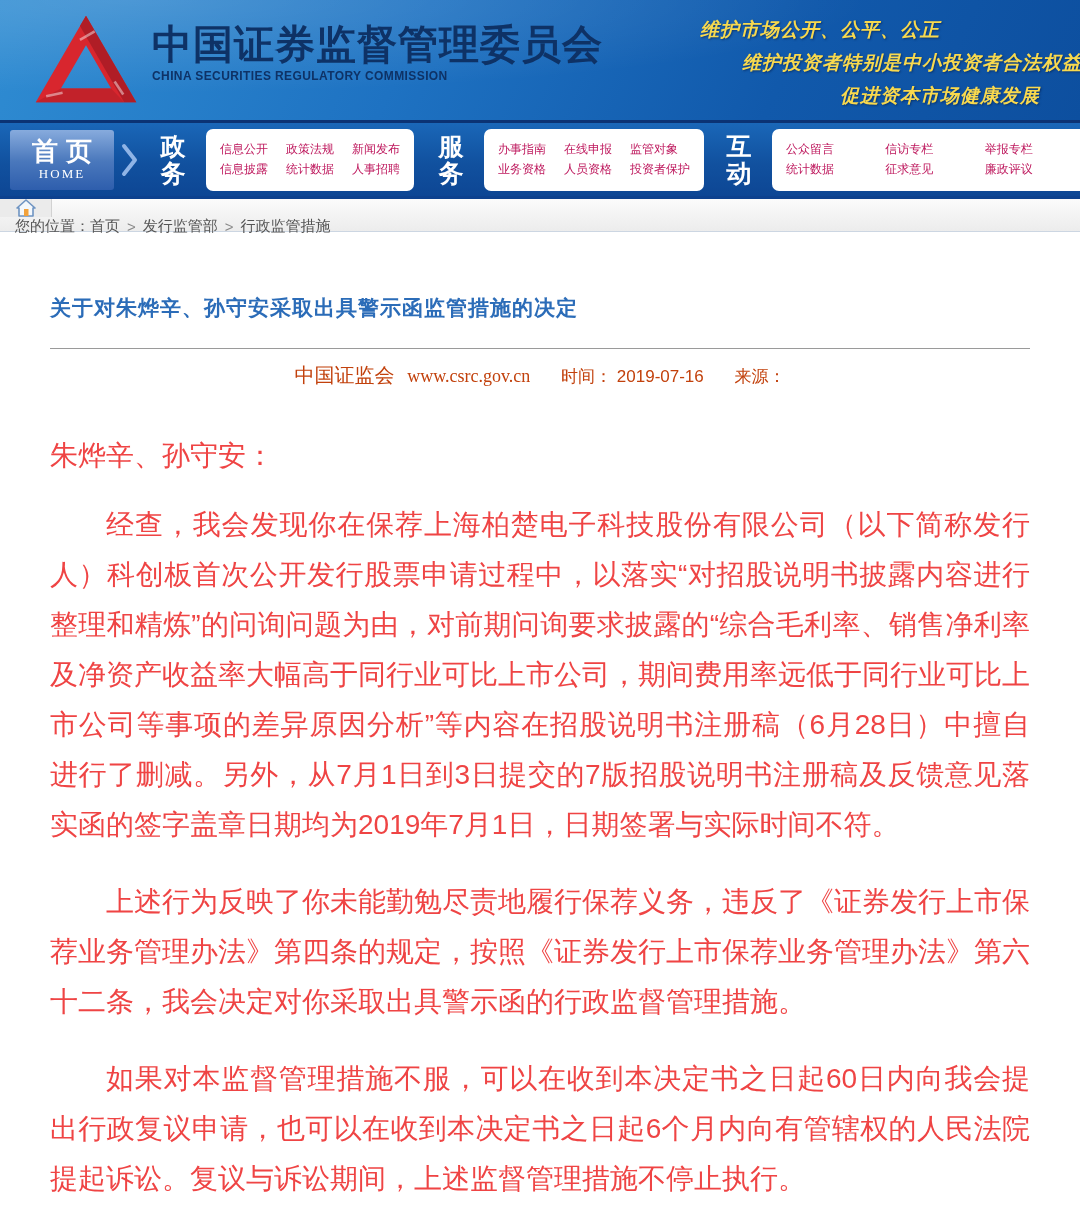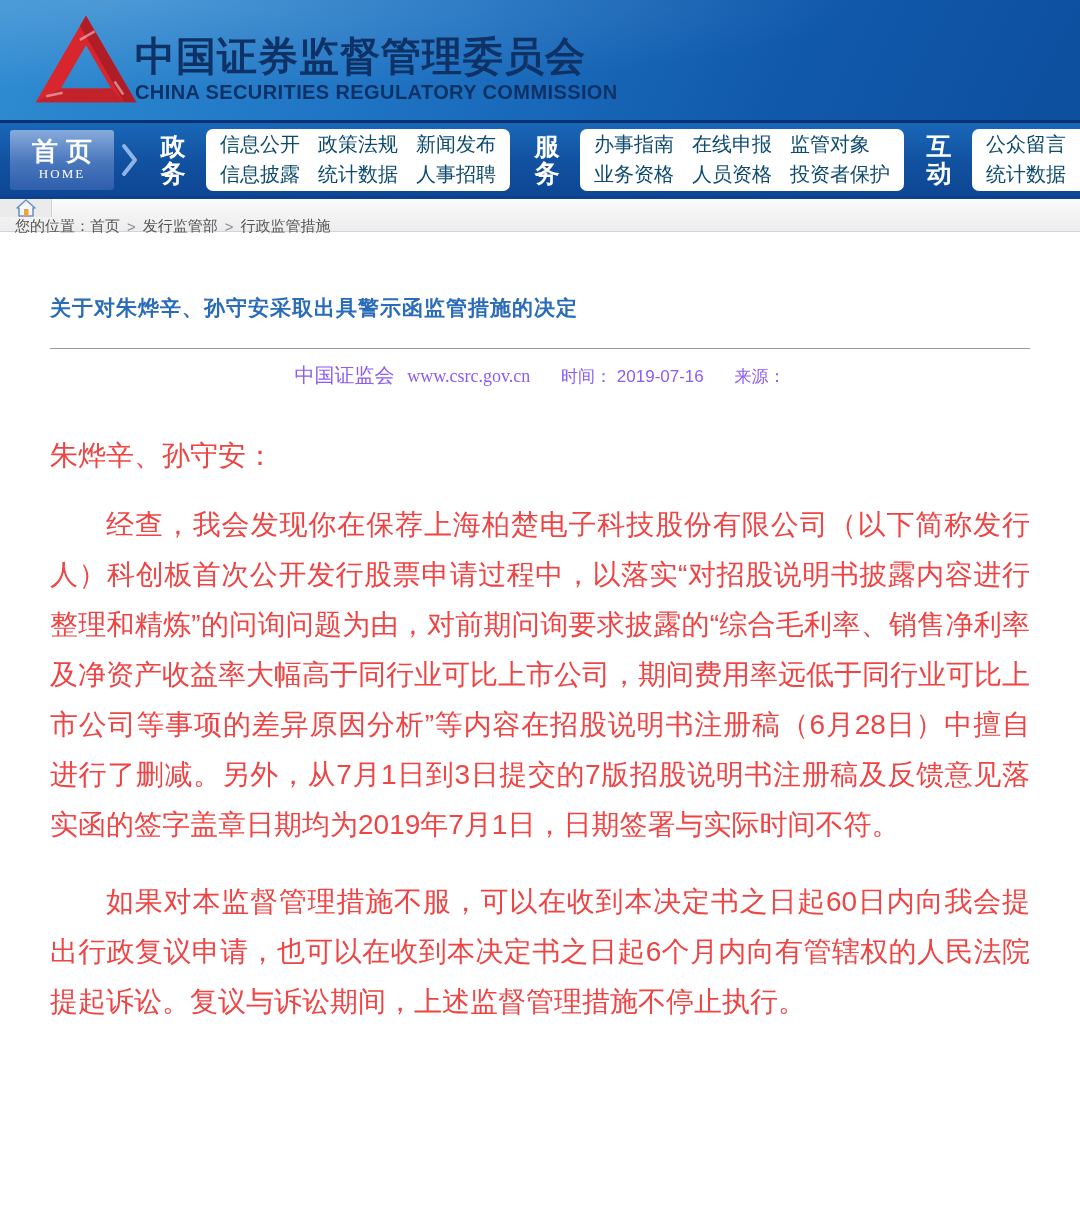--- a/index.html
+++ b/index.html
@@ -9,23 +9,23 @@
     font-family:"Liberation Sans","DejaVu Sans",sans-serif;
   }
 
   
   .banner {
     height:120px; position:relative;
     background:linear-gradient(115deg,#2f8cd2 0%,#1e72c2 38%,#1159ab 72%,#0d4f9f 100%);
   }
   .banner-inner { position:absolute; inset:0; background:radial-gradient(ellipse at 12% 0%,rgba(255,255,255,.16),rgba(255,255,255,0) 55%); }
   .logo { position:absolute; left:34px; top:12px; width:104px; height:94px; }
-  .org { position:absolute; left:135px; top:22px; color:#0e3266;margin-top:12px; }
+  .org { position:absolute; left:152px; top:22px; color:#0e3266; }
   .org-cn { font-size:40px; font-weight:bold; letter-spacing:1px; line-height:44px; }
-  .org-en { font-size:20px; font-weight:bold; letter-spacing:.4px; margin-top:3px; }
+  .org-en { font-size:12px; font-weight:bold; letter-spacing:.4px; margin-top:3px; }
   .slogans {
     position:absolute; left:700px; top:13px; width:370px;
     color:#f8d94e; font-weight:bold; font-style:italic;
     font-size:19px; line-height:33px; letter-spacing:1px;
     text-shadow:1px 1px 2px rgba(5,25,70,.55); white-space:nowrap;
   }
   .slogan-2 { margin-left:42px; }
   .slogan-3 { margin-left:140px; }
 
   
@@ -48,21 +48,21 @@
     font-weight:bold; font-size:25px; line-height:27px;
   }
   .nav-cat span { display:block; }
   .cat-1 { margin-left:10px; } .cat-2 { margin-left:14px; } .cat-3 { margin-left:12px; }
   .nav-box {
     margin-left:10px; flex:0 0 auto; height:62px; border-radius:7px; background:#fff;
     display:grid; grid-template-columns:auto auto auto; column-gap:18px; row-gap:3px;
     align-content:center; padding:0 14px;
   }
   .nav-box a {
-    color:#0c4a6e; font-size:20px; text-decoration:none; white-space:nowrap; cursor:pointer;
+    color:#be185d; font-size:12px; text-decoration:none; white-space:nowrap; cursor:pointer;
   }
   .nav-box.last { flex:1 1 auto; border-radius:7px 0 0 7px; }
 
   
   .crumb-bar {
     height:36px; display:flex; align-items:stretch;
     border-top:3px solid #0d418e; border-bottom:1px solid #ccd6e2;
     background:linear-gradient(180deg,#fbfbfb 0%,#ececec 100%);
     flex-direction:column;
   }
@@ -74,21 +74,21 @@
   .crumb-text .sep { margin:0 7px; color:#888; }
   .crumb-link { color:#555; cursor:pointer; }
 
   
   .article { padding:0 50px; }
   .article-title {
     margin-top:62px; 
     color:#2b6cb8; font-size:21px; font-weight:bold; letter-spacing:1px;
   }
   .article-rule { margin-top:26px; border:none; border-top:1px solid #9a9a9a; }
-  .article-meta { margin-top:13px; text-align:center; color:#8b5cf6; font-size:17px; }
+  .article-meta { margin-top:13px; text-align:center; color:#c2410c; font-size:17px; }
   .meta-source { font-size:20px; }
   .meta-url { font-family:"Liberation Serif","DejaVu Serif",serif; font-size:18px; margin-left:8px; }
   .meta-time-label { margin-left:26px; }
   .meta-origin-label { margin-left:26px; }
   .article-body {
     margin-top:42px; font-size:28px; line-height:50px; color:#ef4444;
     text-align:justify; word-break:break-all;
   }
   .salutation { margin-bottom:19px; }
   .para { text-indent:2em; margin-bottom:27px; }
@@ -106,20 +106,25 @@
     <line x1="70" y1="20" x2="53" y2="30" stroke="rgba(255,255,255,0.45)" stroke-width="3"></line>
     <line x1="14" y1="95" x2="33" y2="91" stroke="rgba(255,255,255,0.45)" stroke-width="3"></line>
     <line x1="103" y1="93" x2="93" y2="78" stroke="rgba(255,255,255,0.45)" stroke-width="3"></line>
   </svg>
 
   <div class="org">
     <div class="org-cn">中国证券监督管理委员会</div>
     <div class="org-en">CHINA SECURITIES REGULATORY COMMISSION</div>
   </div>
 
+  <div class="slogans">
+    <div class="slogan-1">维护市场公开、公平、公正</div>
+    <div class="slogan-2">维护投资者特别是中小投资者合法权益</div>
+    <div class="slogan-3">促进资本市场健康发展</div>
+  </div>
 </div>
 
 <div class="navbar">
 
   <div class="home-tab">
     <div class="home-cn">首页</div>
     <div class="home-en">HOME</div>
   </div>
 
   <svg class="nav-chevron" viewBox="0 0 20 34" aria-hidden="true">
@@ -191,15 +196,16 @@
     <span class="meta-source">中国证监会</span>
     <span class="meta-url">www.csrc.gov.cn</span>
     <span class="meta-time-label">时间：</span>
     <span class="meta-time">2019-07-16</span>
     <span class="meta-origin-label">来源：</span>
   </div>
 
   <div class="article-body">
     <p class="salutation">朱烨辛、孙守安：</p>
     <p class="para">经查，我会发现你在保荐上海柏楚电子科技股份有限公司（以下简称发行人）科创板首次公开发行股票申请过程中，以落实“对招股说明书披露内容进行整理和精炼”的问询问题为由，对前期问询要求披露的“综合毛利率、销售净利率及净资产收益率大幅高于同行业可比上市公司，期间费用率远低于同行业可比上市公司等事项的差异原因分析”等内容在招股说明书注册稿（6月28日）中擅自进行了删减。另外，从7月1日到3日提交的7版招股说明书注册稿及反馈意见落实函的签字盖章日期均为2019年7月1日，日期签署与实际时间不符。</p>
+    <p class="para">上述行为反映了你未能勤勉尽责地履行保荐义务，违反了《证券发行上市保荐业务管理办法》第四条的规定，按照《证券发行上市保荐业务管理办法》第六十二条，我会决定对你采取出具警示函的行政监督管理措施。</p>
     <p class="para">如果对本监督管理措施不服，可以在收到本决定书之日起60日内向我会提出行政复议申请，也可以在收到本决定书之日起6个月内向有管辖权的人民法院提起诉讼。复议与诉讼期间，上述监督管理措施不停止执行。</p>
   </div>
 </div>
 
 </body></html>

